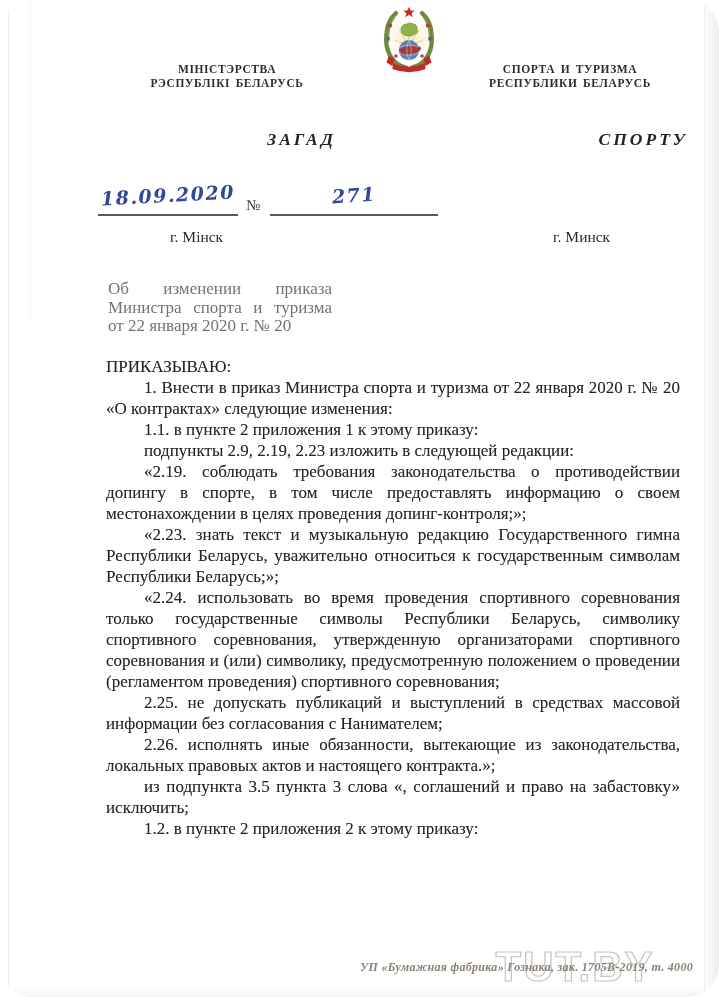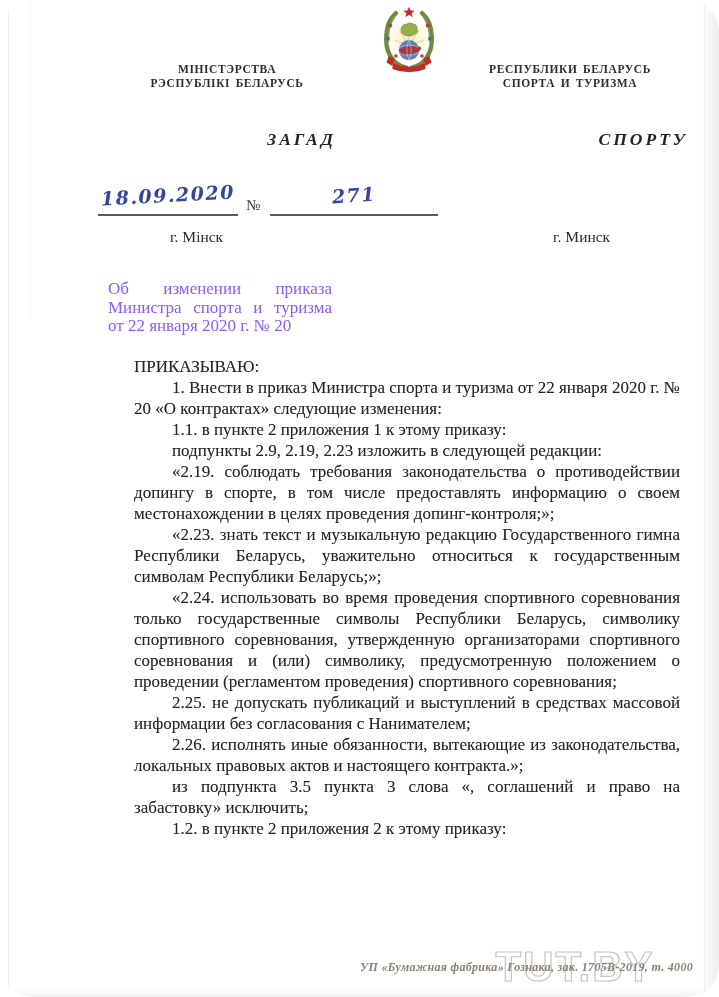--- a/index.html
+++ b/index.html
@@ -82,33 +82,33 @@
     font-size: 15px; color: #3a3a3a; margin: 0 10px 2px 8px;
   }
 
   .city { position: absolute; top: 228px; font-size: 15.5px; color: #2c2c2c; }
   .city-left  { left: 170px; }
   .city-right { left: 553px; text-align: right; }
 
   
   .subject {
     position: absolute; left: 108px; top: 280px; width: 224px;
-    font-size: 17px; line-height: 18.5px; color: #8b5cf6;
+    font-size: 17px; line-height: 18.5px; color: #737373;
   }
   .subject .line-just { text-align: justify; text-align-last: justify; }
 
   
   .body-text {
     position: absolute; left: 106px; top: 356px; width: 574px;
     font-size: 17px; line-height: 21px;
     text-align: justify; color: #242424;
     text-shadow: 0 0 0.4px rgba(0,0,0,0.25);
   }
   .body-text .lead { text-indent: 0; margin-bottom: 0; }
-  .body-text p { text-indent: 38px; margin-left: 28px; }
+  .body-text p { text-indent: 38px; }
 
   
   .imprint {
     position: absolute; right: 26px; bottom: 22px;
     font-size: 12px; font-style: italic;
     color: #8a7f74; letter-spacing: 0.3px;
     z-index: 3;
     font-weight: bold;
   }
   .watermark {
@@ -178,22 +178,22 @@
     <path d="M18,80 Q40,90 62,80 L63,88 Q40,97 17,88 Z" fill="#c22a2a"></path>
     <path d="M12,70 L20,74 L17,84 L9,79 Z" fill="#c22a2a"></path>
     <path d="M68,70 L60,74 L63,84 L71,79 Z" fill="#c22a2a"></path>
   </svg>
 
   <div class="ministry ministry-left">
     <div>МІНІСТЭРСТВА</div>
     <div>РЭСПУБЛІКІ БЕЛАРУСЬ</div>
   </div>
   <div class="ministry ministry-right">
+    <div>СПОРТА И ТУРИЗМА</div>
     <div>РЕСПУБЛИКИ БЕЛАРУСЬ</div>
-    <div>СПОРТА И ТУРИЗМА</div>
   </div>
 
   <div class="doctype doctype-left">ЗАГАД</div>
   <div class="doctype doctype-right">СПОРТУ</div>
 
   <div class="number-row">
     <div class="blank-line blank-date">
       <span class="handwriting hw-date">18.09.2020</span>
     </div>
     <span class="num-sign">№</span>

